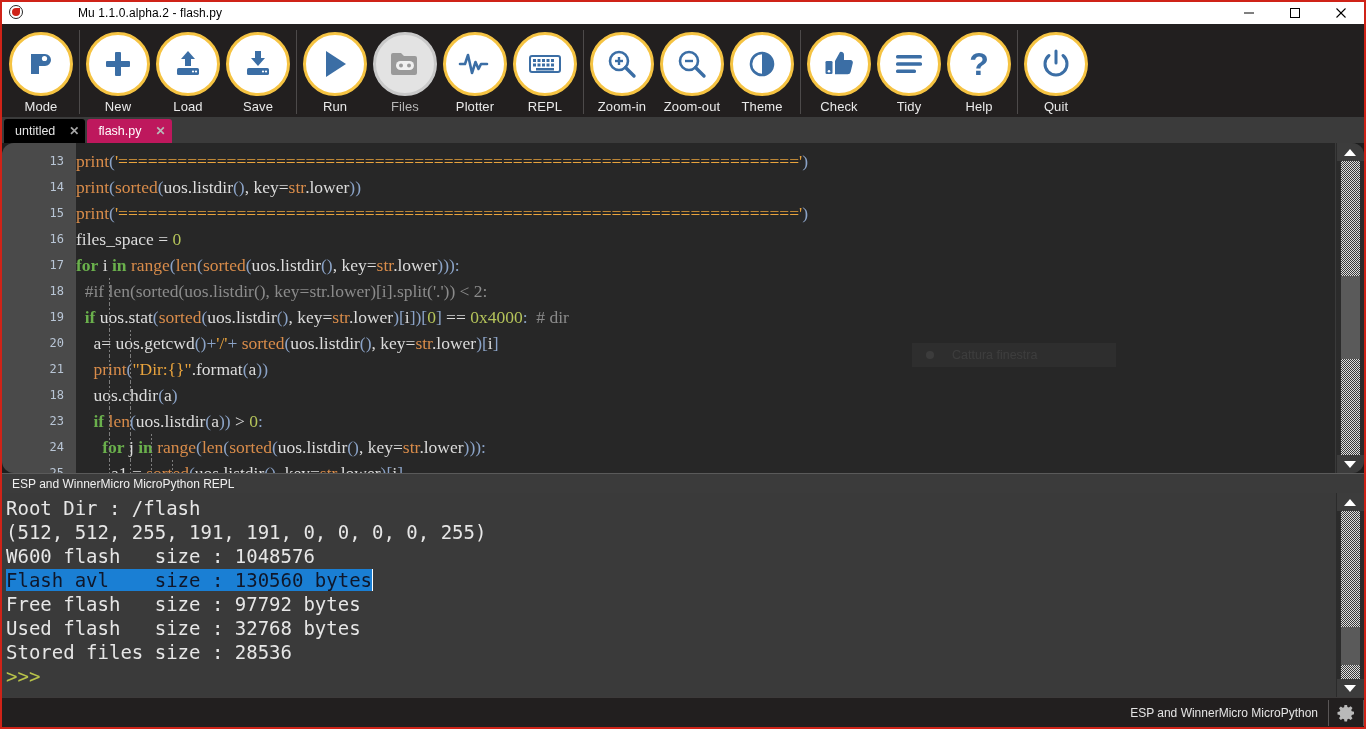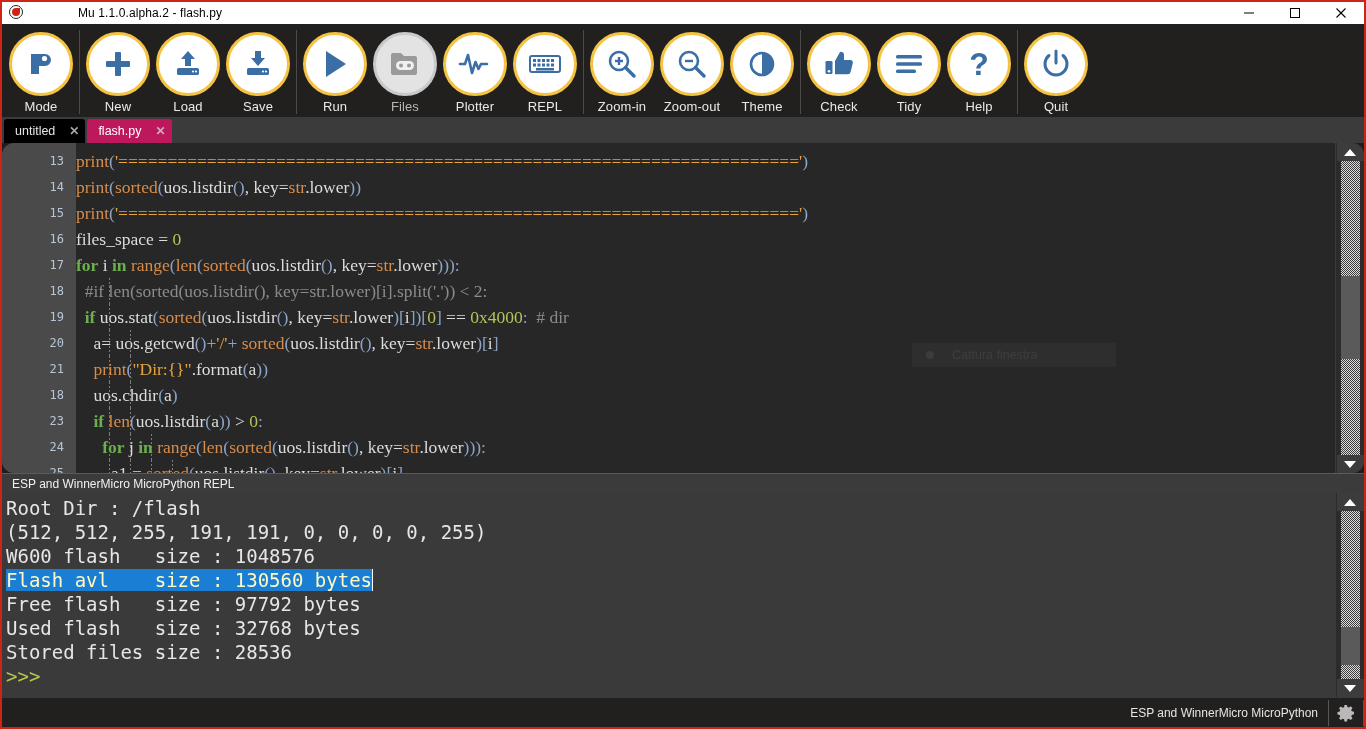--- a/index.html
+++ b/index.html
@@ -333,21 +333,21 @@
   .rline {
     height: 24px;
     line-height: 24px;
     font-family: "DejaVu Sans Mono", monospace;
     font-size: 19px;
     color: #e6e6e6;
     white-space: pre;
   }
   .rline .sel {
     background: #1a7fd4;
-    color: #fef9c3;
+    color: #0f172a;
     box-shadow: 1px 0 0 #ffffff;
     text-align: right;
   }
   .rline.prompt { color: #b8c34a; }
 
   
   .statusbar {
     height: 30px;
     background: #221f1f;
     display: flex;

